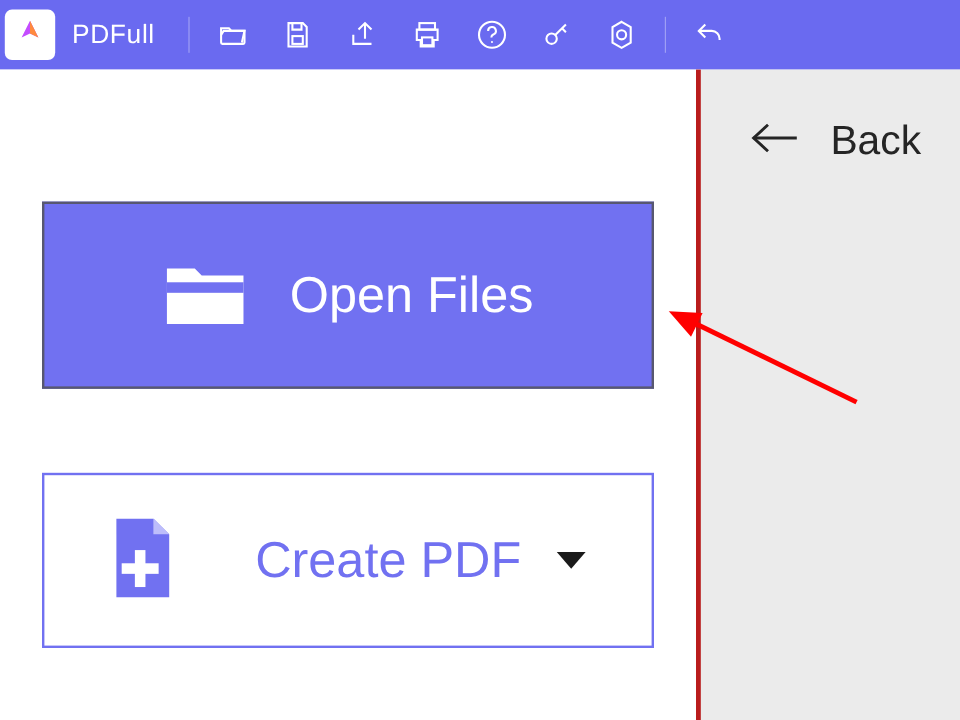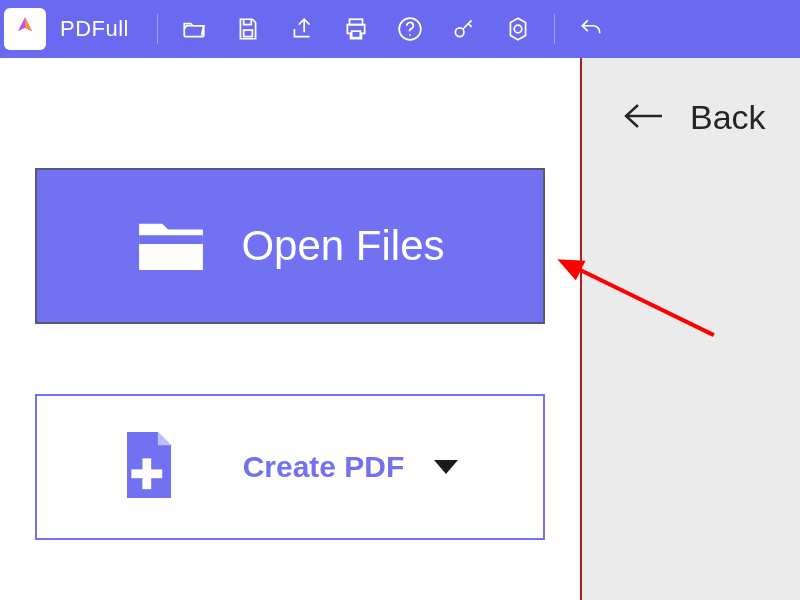--- a/index.html
+++ b/index.html
@@ -86,39 +86,39 @@
     background: #fff;
     border: 2px solid #7171f1;
     display: flex;
     align-items: center;
     justify-content: center;
     gap: 30px;
     color: #7171f1;
     cursor: pointer;
   }
   .create-btn .lbl {
-    font-size: 30px;
-    font-weight: 700;
+    font-size: 42px;
+    font-weight: 400;
     margin-left: 37px;
   }
   .caret {
     width: 0; height: 0;
     border-left: 12px solid transparent;
     border-right: 12px solid transparent;
     border-top: 14px solid #1a1a1a;
   }
 
   .side-panel {
     position: absolute;
     left: 580px;
     top: 58px;
     right: 0;
     bottom: 0;
     background: #ebebeb;
-    border-left: 2px solid #b91c1c;
+    border-left: 4px solid #b91c1c;
     padding-top: 40px;
   }
   .back-row {
     display: flex;
     align-items: center;
     gap: 24px;
     padding-left: 40px;
     cursor: pointer;
     color: #252525;
   }

